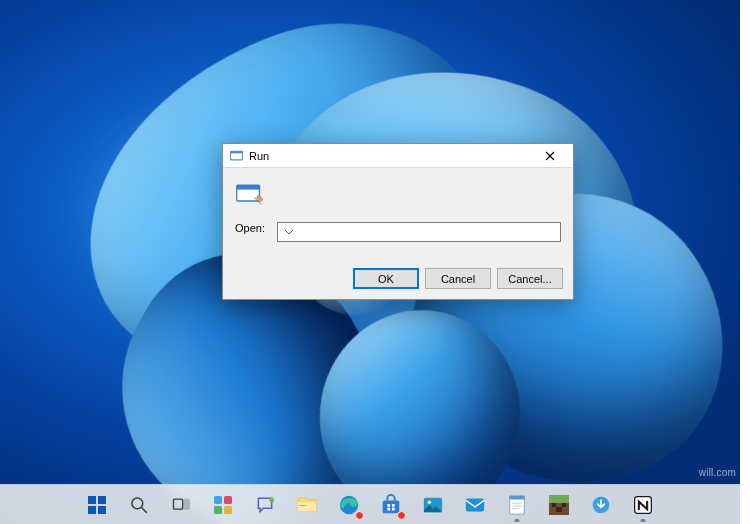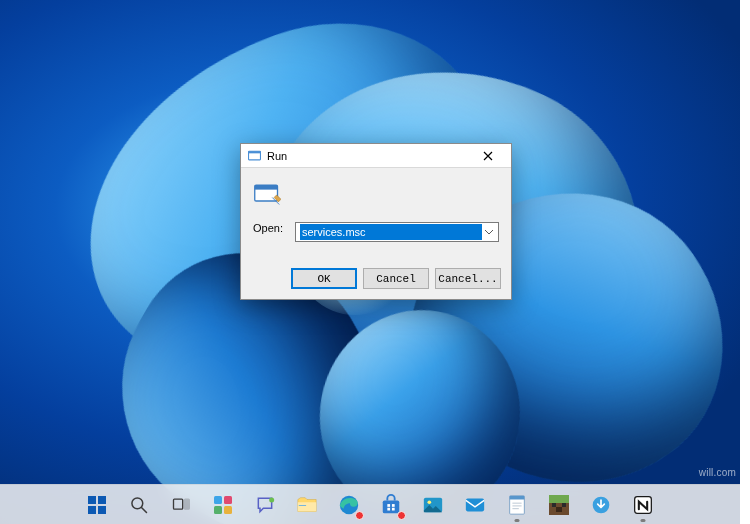--- a/index.html
+++ b/index.html
@@ -38,23 +38,23 @@
       position: absolute;
       right: 4px;
       bottom: 46px;
       color: rgba(255,255,255,0.6);
       font-size: 10px;
       letter-spacing: 0.2px;
     }
     
     .run-dialog {
       position: absolute;
-      left: 240px;
+      left: 222px;
       top: 143px;
-      width: 272px;
+      width: 352px;
       background: #f0f0f0;
       border: 1px solid #8a8a8a;
       box-shadow: 0 6px 24px rgba(0,0,0,0.35);
       font-size: 11px;
       color: #000;
     }
     .titlebar {
       height: 24px;
       background: #ffffff;
       display: flex;
@@ -101,21 +101,21 @@
       color:#5a5a5a;
     }
     .button-row {
       display: flex; justify-content: flex-end; gap: 6px;
       padding: 8px 10px 10px 10px;
       background: #f0f0f0;
     }
     .btn {
       min-width: 66px; height: 21px;
       background: #e1e1e1; border: 1px solid #adadad;
-      font-size: 11px; font-family: Liberation Mono, monospace;
+      font-size: 11px; font-family: Liberation Sans, sans-serif;
       display:flex; align-items:center; justify-content:center;
       cursor: default;
     }
     .btn.default { border-color: #0078d7; box-shadow: inset 0 0 0 1px #0078d7; }
     
     .taskbar {
       position: absolute;
       left: 0; bottom: 0;
       width: 740px; height: 40px;
       background: rgba(243,243,243,0.85);
@@ -180,21 +180,20 @@
             <rect x="2" y="6" width="26" height="18" rx="1.5" fill="#fff" stroke="#3b7dc4" stroke-width="1.5"></rect>
             <rect x="2" y="6" width="26" height="5" fill="#3b7dc4"></rect>
             <path d="M22 20 l8 8" stroke="#3b7dc4" stroke-width="1"></path>
             <path d="M24 20 l3 -3 l5 5 l-3 3 z" fill="#dca54a" stroke="#9a6a1f" stroke-width="0.5"></path>
           </svg>
         </div>
       </div>
       <div class="open-row">
         <span class="open-label">Open:</span>
         <div class="combo">
-          <input type="text" value="services.msc" style="">
           <span class="chev">
             <svg width="8" height="5" viewBox="0 0 8 5">
                 <path d="M0 0 L4 4 L8 0" fill="none" stroke="#5a5a5a" stroke-width="1"></path>
               </svg>
           </span>
         </div>
       </div>
     </div>
     <div class="button-row">
       <div class="btn default">

